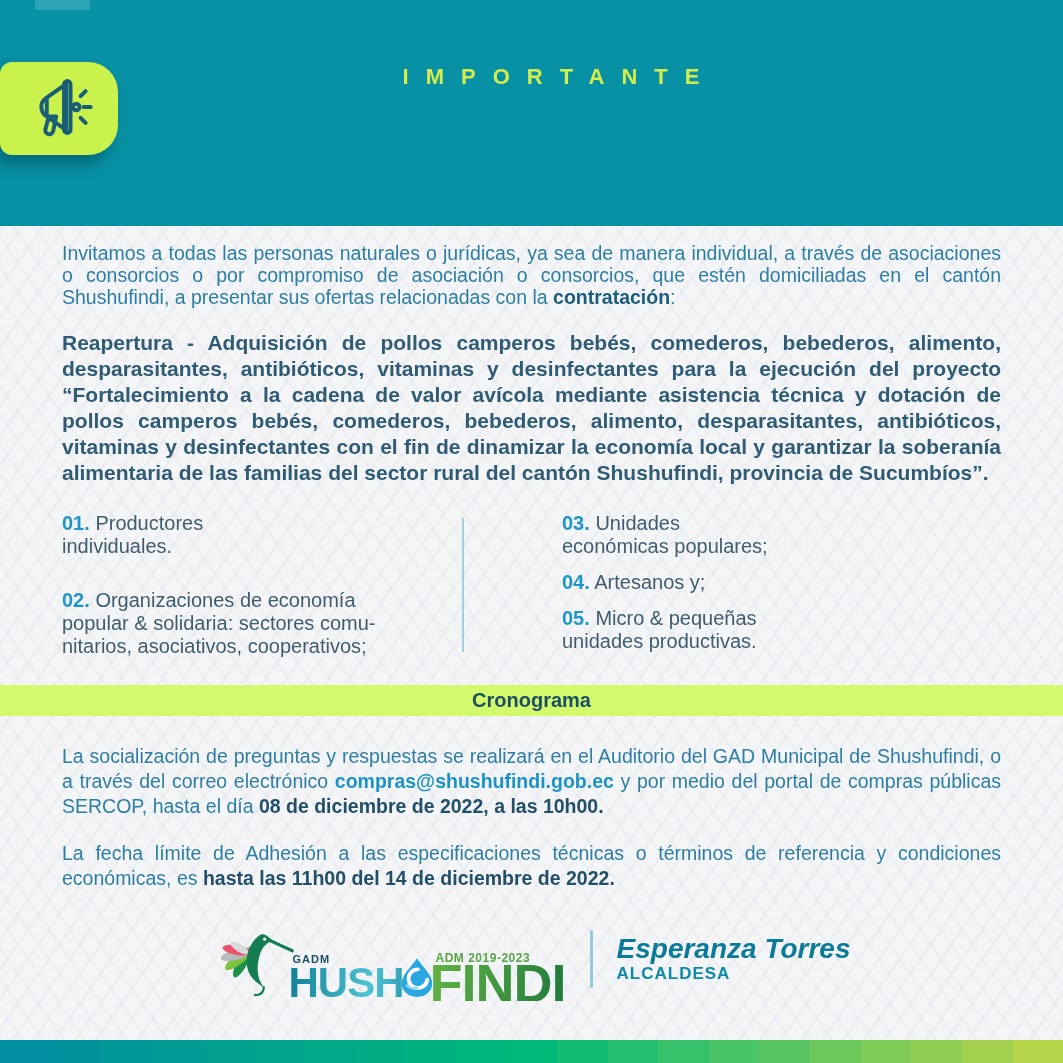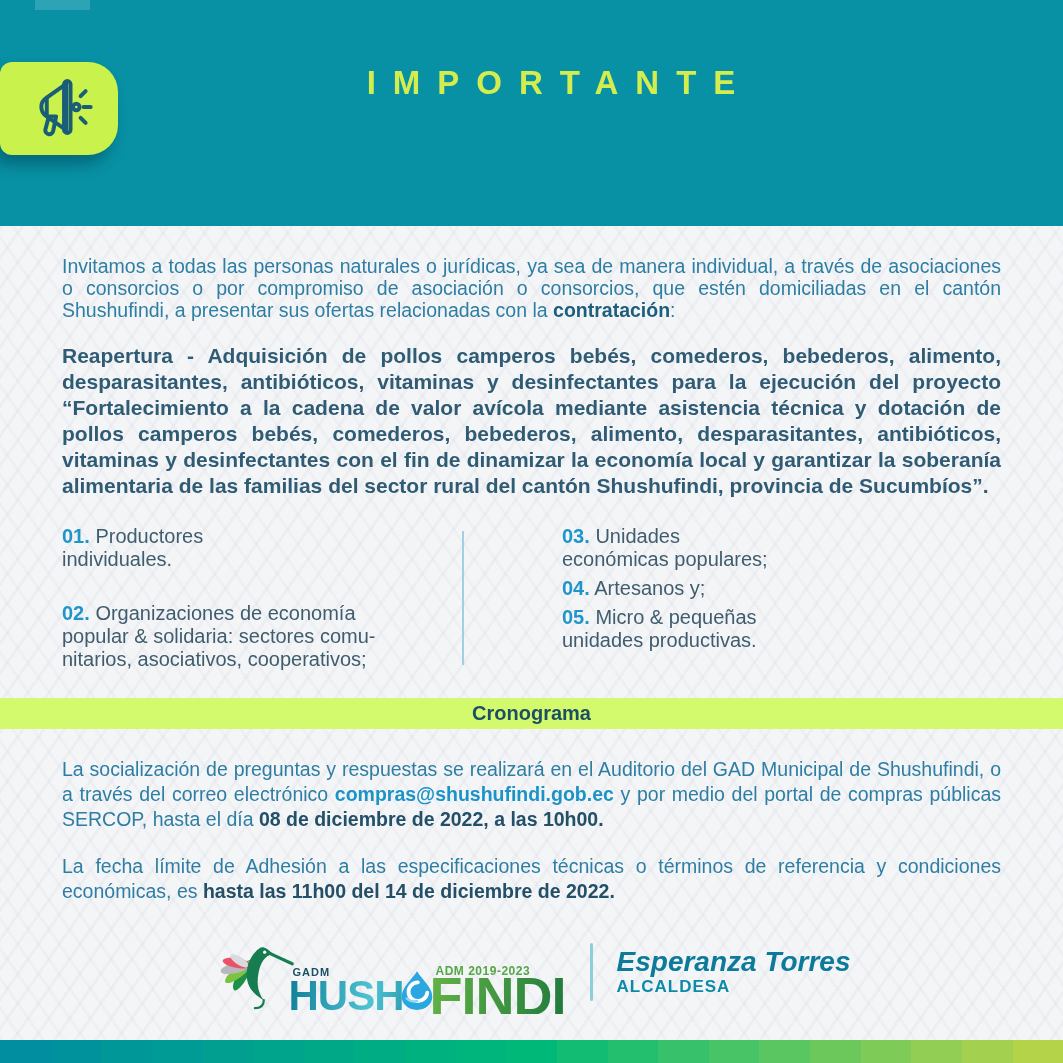--- a/index.html
+++ b/index.html
@@ -12,41 +12,41 @@
     background-color:#f4f5f7;
     background-image:
       repeating-linear-gradient(125deg, rgba(203,208,218,0.18) 0 3px, transparent 3px 17px),
       repeating-linear-gradient(55deg, rgba(203,208,218,0.14) 0 3px, transparent 3px 17px);
   }
 
   
   .header{position:absolute;top:0;left:0;right:0;height:226px;background:#0890a4;}
   .header-tab{position:absolute;top:0;left:35px;width:55px;height:10px;background:#2ca4b6;}
   .kicker{position:absolute;top:64px;left:0;right:0;text-align:center;
-    font-size:33px;font-weight:bold;letter-spacing:17px;text-indent:17px;padding-left:39px;}
+    font-size:22px;font-weight:bold;letter-spacing:17px;text-indent:17px;padding-left:39px;}
   .big-title{position:absolute;top:92px;left:0;right:0;text-align:center;
     font-size:67px;font-weight:bold;letter-spacing:0;}
   .megabadge{position:absolute;top:62px;left:0;width:118px;height:93px;
     border-radius:12px 30px 30px 12px;display:flex;align-items:center;justify-content:center;
     box-shadow:-6px 10px 14px rgba(3,62,78,0.45);}
 
   
   .para{margin:0 62px;text-align:justify;}
-  .intro{padding-top:29px;font-size:19.5px;line-height:22px;color:#2e7ea4;}
+  .intro{padding-top:16px;font-size:19.5px;line-height:22px;color:#2e7ea4;}
   .intro b{color:#1d5d7d;}
   .contract{margin-top:22px;font-size:21px;line-height:26px;font-weight:bold;color:#2f5b74;}
 
   
   .cols{display:flex;margin:26px 62px 0;}
   .col-left{width:400px;}
   .col-div{width:2px;background:#a3cfe2;margin:6px 8px 6px 0;}
   .col-right{flex:1;padding-left:90px;}
   .item{font-size:20px;line-height:23px;color:#3f5d6e;}
   .item + .item{margin-top:31px;}
-  .col-right .item + .item{margin-top:6px;}
+  .col-right .item + .item{margin-top:13px;}
   .item .num{font-weight:bold;color:#1f96c9;}
   .item .txt{white-space:pre-line;}
 
   
   .crono{margin-top:27px;height:31px;background:#d3fa6d;display:flex;align-items:center;justify-content:center;
     font-size:20px;font-weight:bold;color:#1d4f63;}
 
   
   .sched1{margin-top:28px;font-size:19.5px;line-height:25px;color:#2e7ea4;}
   .sched2{margin-top:22px;font-size:19.5px;line-height:25px;color:#2e7ea4;}

